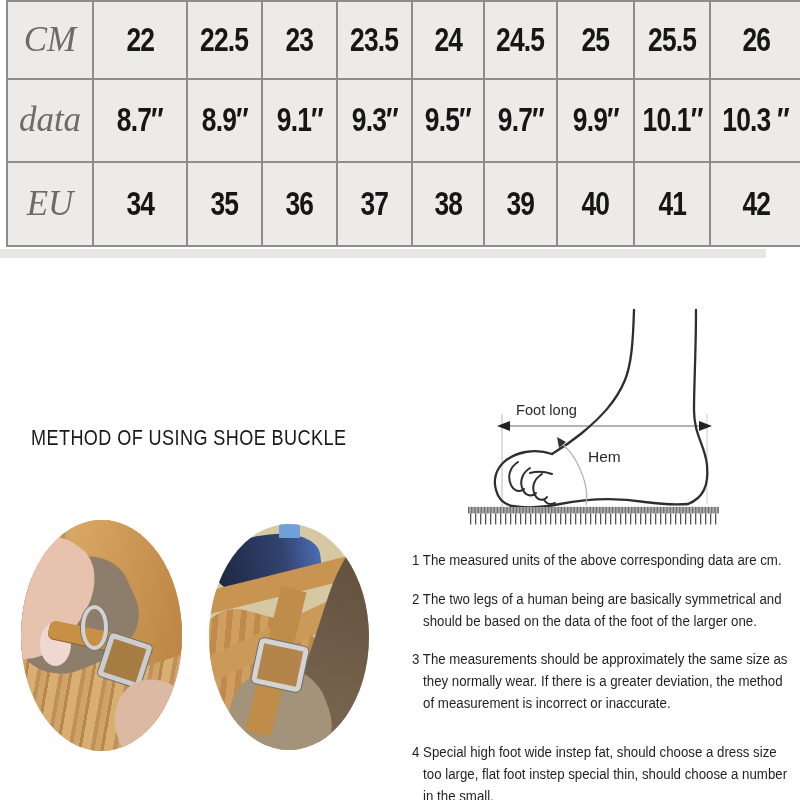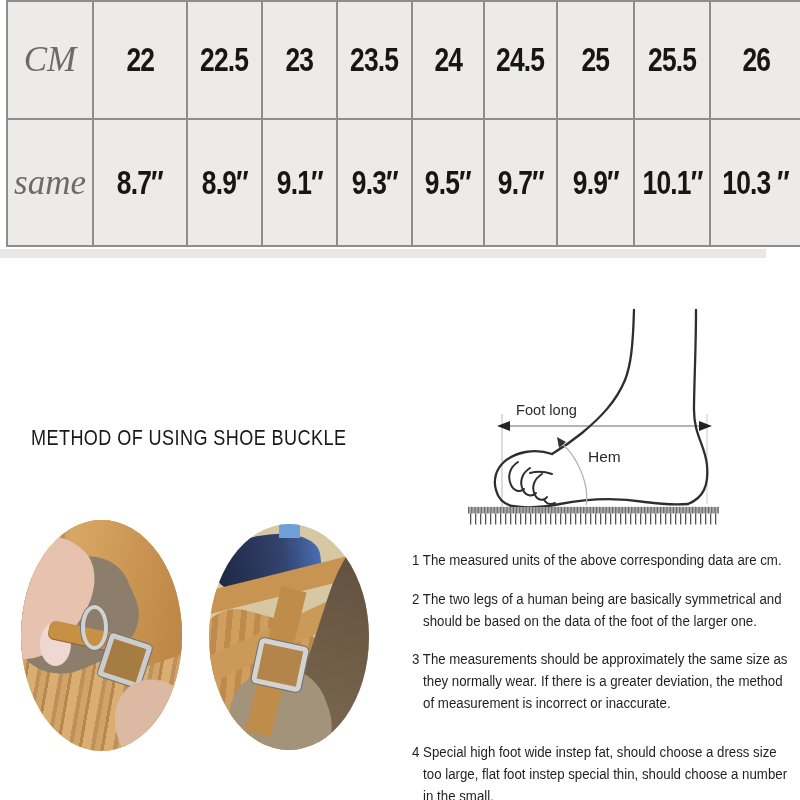--- a/index.html
+++ b/index.html
@@ -106,30 +106,42 @@
           <td><span class="val">22.5</span></td>
           <td><span class="val">23</span></td>
           <td><span class="val">23.5</span></td>
           <td><span class="val">24</span></td>
           <td><span class="val">24.5</span></td>
           <td><span class="val">25</span></td>
           <td><span class="val">25.5</span></td>
           <td><span class="val">26</span></td>
         </tr>
         <tr>
-          <th>same</th>
+          <th>data</th>
           <td><span class="val">8.7″</span></td>
           <td><span class="val">8.9″</span></td>
           <td><span class="val">9.1″</span></td>
           <td><span class="val">9.3″</span></td>
           <td><span class="val">9.5″</span></td>
           <td><span class="val">9.7″</span></td>
           <td><span class="val">9.9″</span></td>
           <td><span class="val">10.1″</span></td>
           <td><span class="val">10.3 ″</span></td>
+        </tr>
+        <tr>
+          <th>EU</th>
+          <td><span class="val">34</span></td>
+          <td><span class="val">35</span></td>
+          <td><span class="val">36</span></td>
+          <td><span class="val">37</span></td>
+          <td><span class="val">38</span></td>
+          <td><span class="val">39</span></td>
+          <td><span class="val">40</span></td>
+          <td><span class="val">41</span></td>
+          <td><span class="val">42</span></td>
         </tr>
       </tbody>
   </table>
   <div class="table-shadow"></div>
 
   <div class="method-heading">METHOD OF USING SHOE BUCKLE</div>
 
   <div class="oval" id="oval1">
     <div class="o1-wood"></div>
     <div class="o1-shoe"></div>

